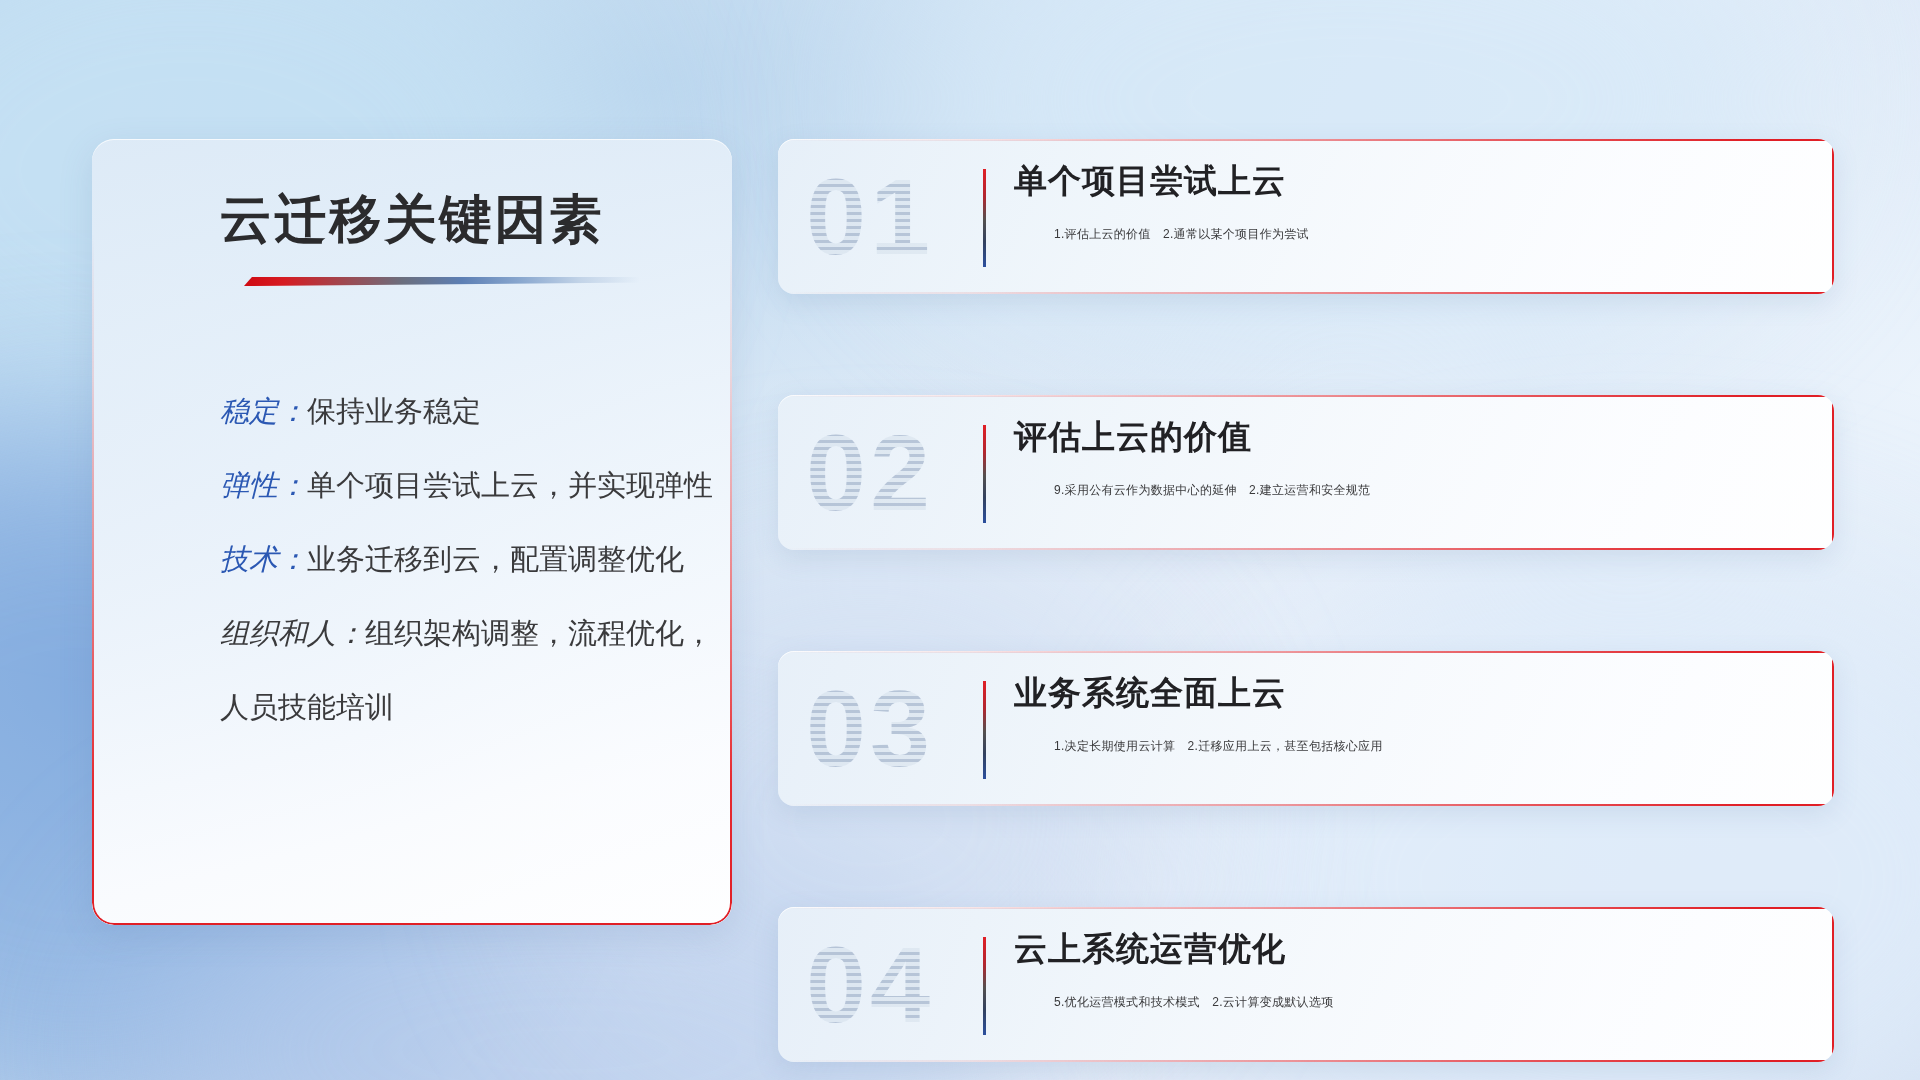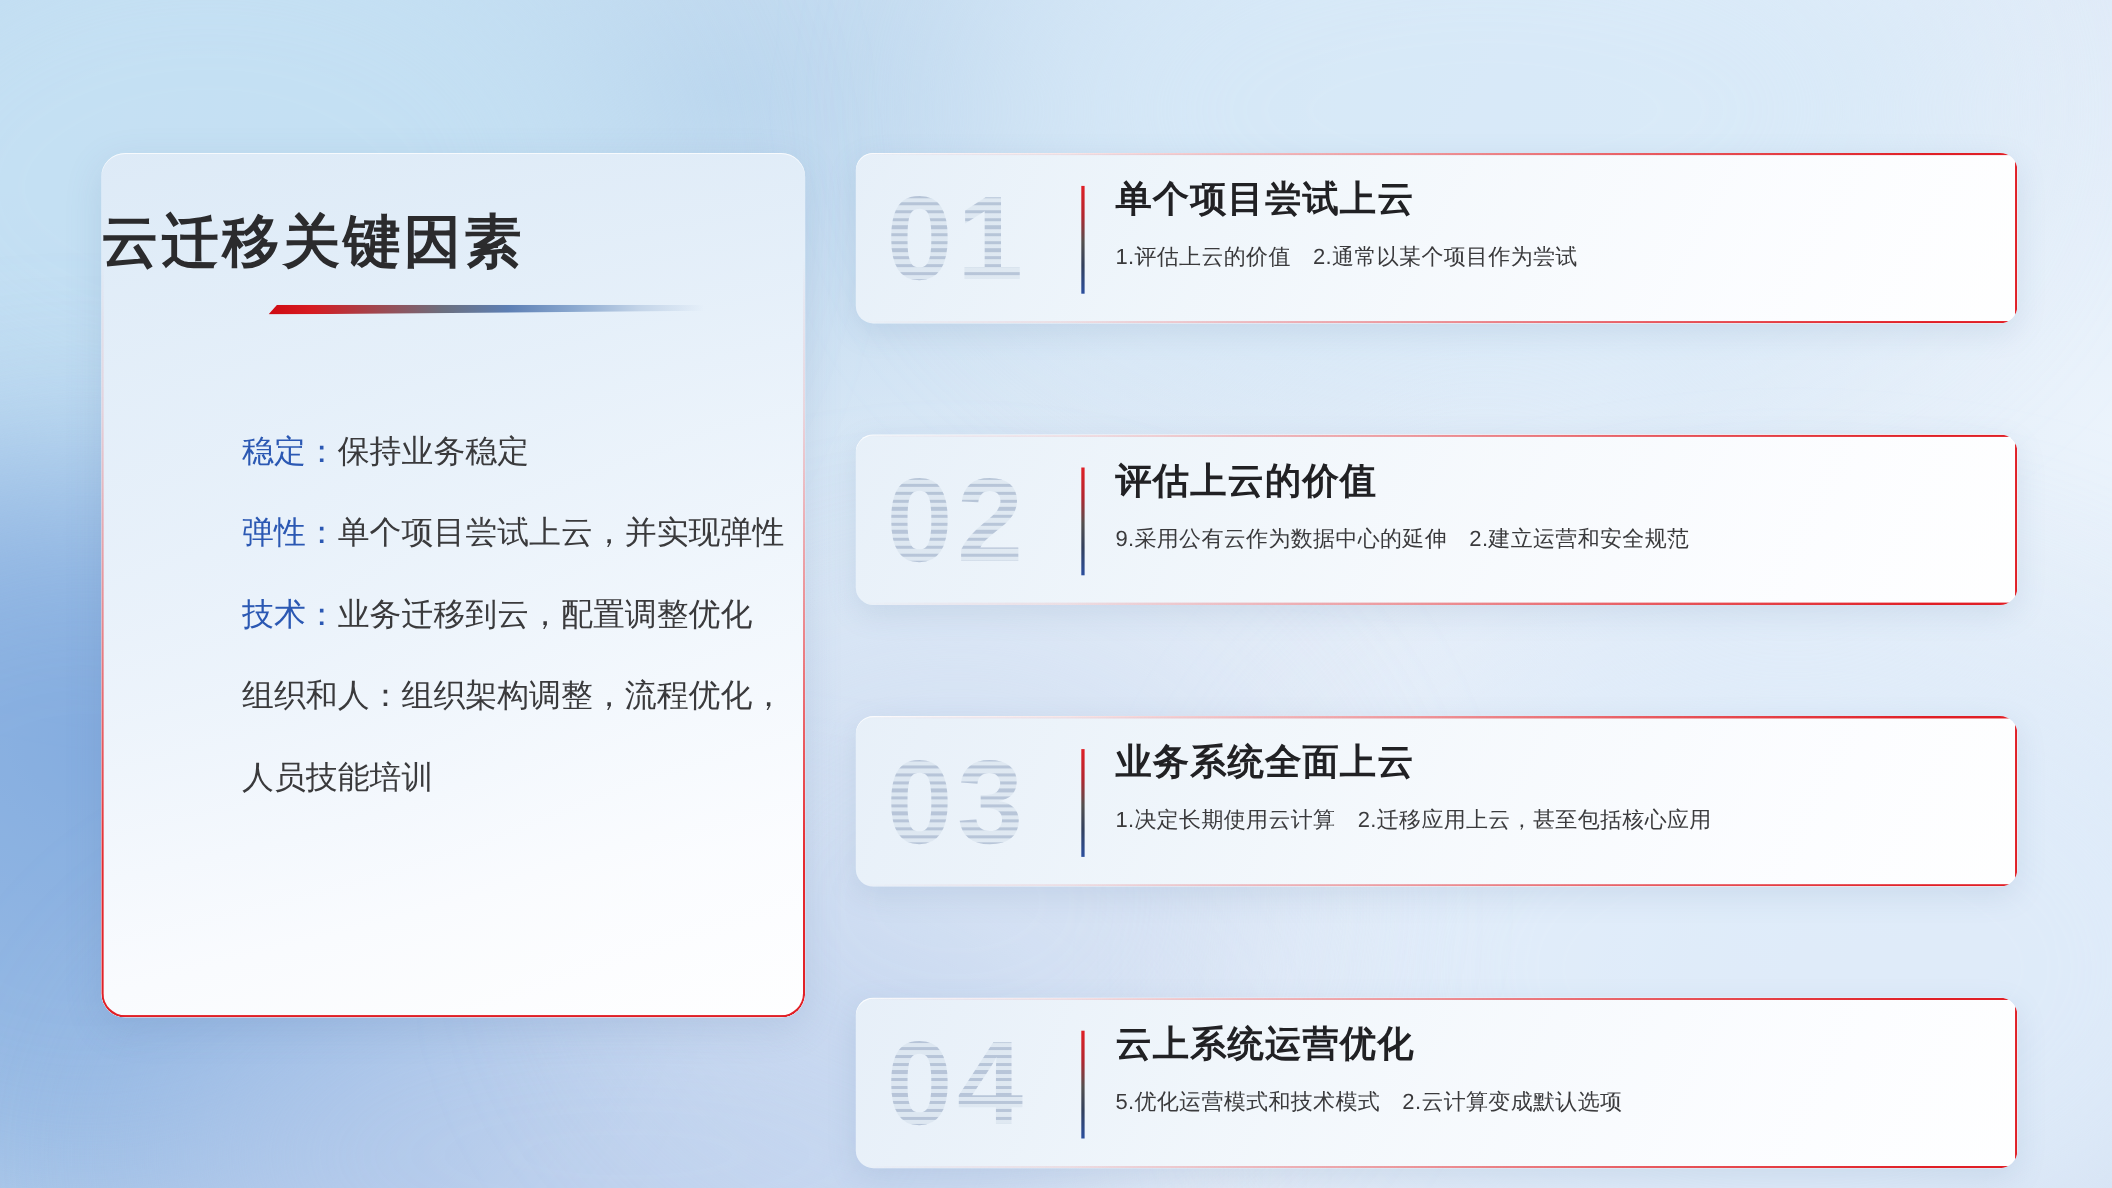--- a/index.html
+++ b/index.html
@@ -62,21 +62,21 @@
     -webkit-mask: linear-gradient(#fff 0 0) content-box, linear-gradient(#fff 0 0);
     -webkit-mask-composite: xor;
     mask: linear-gradient(#fff 0 0) content-box, linear-gradient(#fff 0 0);
     mask-composite: exclude;
     pointer-events: none;
   }
   #panel-title {
     position: absolute;
     left: 0; right: 0;
     top: 46px;
-    text-align: left;
+    text-align: center;
     font-size: 52px;
     font-weight: bold;
     letter-spacing: 3px;
     color: #2b2b2d;
   }
   #title-underline {
     position: absolute;
     left: 152px;
     top: 138px;
     width: 396px;
@@ -91,21 +91,21 @@
     left: 128px;
     right: 40px;
     top: 235px;
   }
   .factor-row {
     font-size: 29px;
     line-height: 74px;
     white-space: nowrap;
     color: #3a3a3c;
   }
-  .factor-label { color: #2b58b3; }
+  .factor-label { color: #2b58b3; font-style: italic; }
   .factor-label.plain { color: #3a3a3c; }
   .factor-text { color: #3a3a3c; }
 
   
   #cards {
     position: absolute;
     left: 778px;
     top: 139px;
     width: 1056px;
   }
@@ -186,24 +186,25 @@
   }
   .card-title {
     font-size: 33px;
     font-weight: bold;
     color: #212124;
     letter-spacing: 1px;
     line-height: 44px;
   }
   .card-sub {
     margin-top: 17px;
-    font-size: 20px;
+    font-size: 12px;
     color: #3a3a3c;
     letter-spacing: 0.3px;
     line-height: 28px;
+    margin-left: 40px;
   }
 </style>
 </head>
 <body>
 
 <div id="slide">
 
   <div class="bloom bloom-a"></div>
   <div class="bloom bloom-b"></div>
   <div class="bloom bloom-c"></div>

